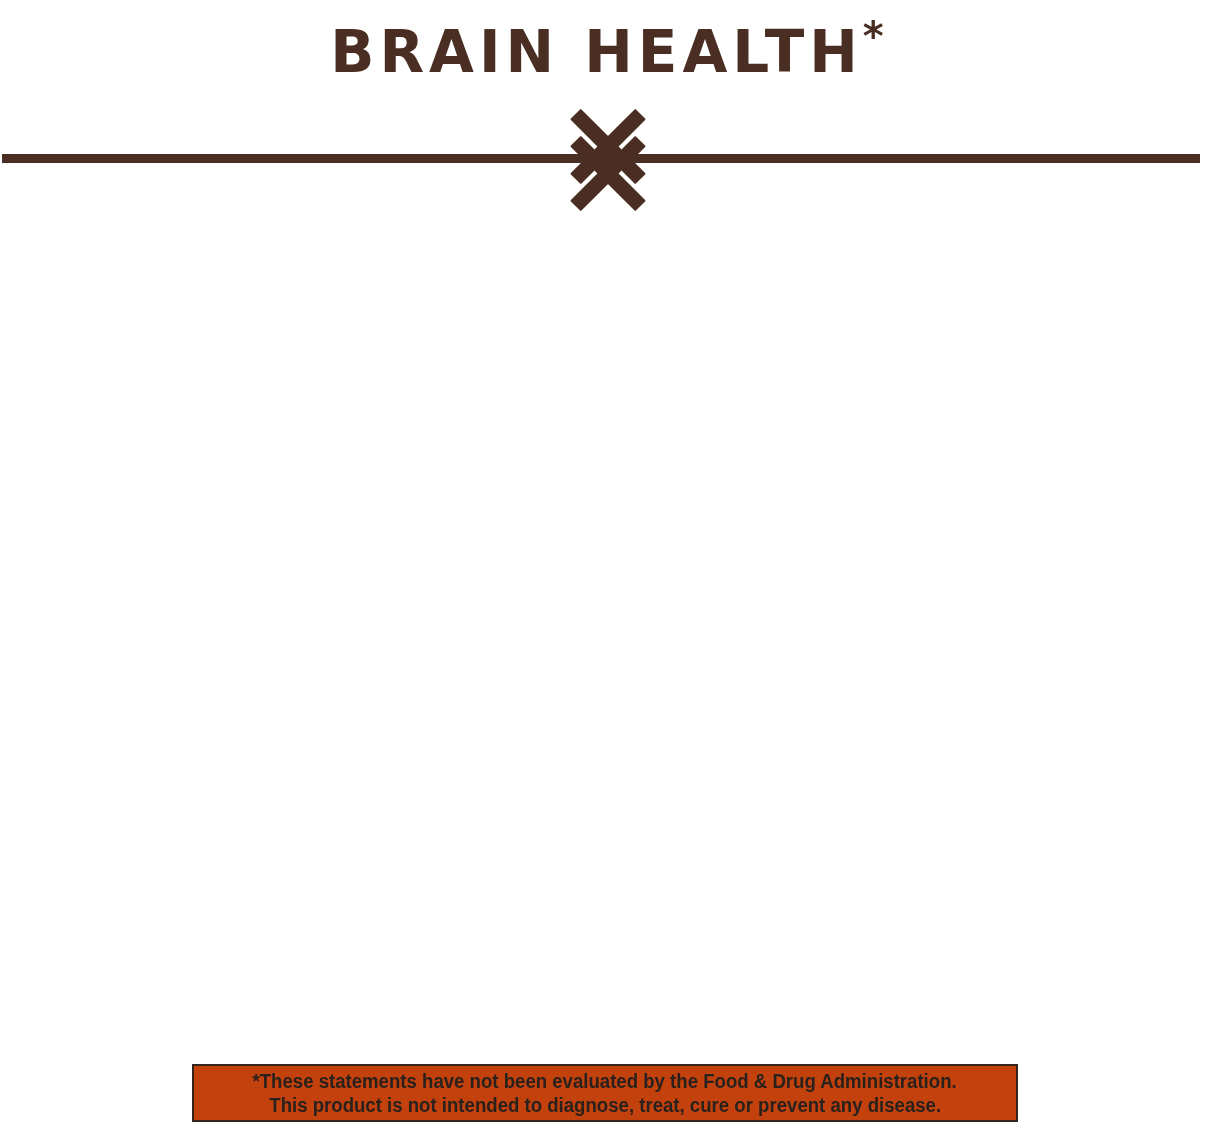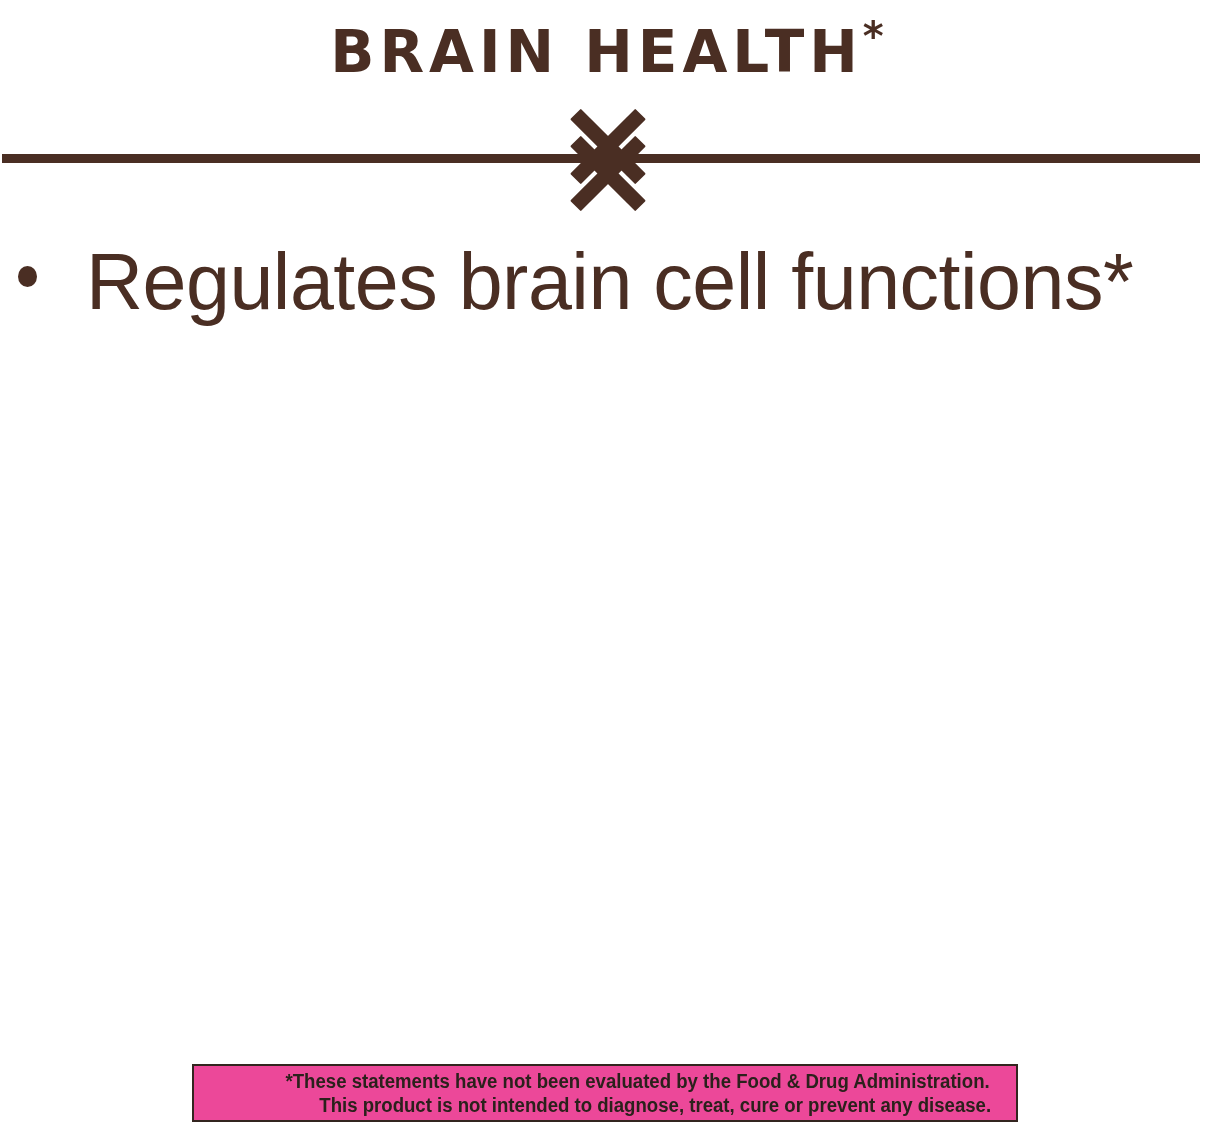--- a/index.html
+++ b/index.html
@@ -114,24 +114,24 @@
 
   
   .disclaimer-box {
     position: absolute;
     left: 192px;
     top: 1064px;
     width: 826px;
     height: 58px;
     box-sizing: border-box;
     border: 2px solid #33251f;
-    background: #ec4899;
+    background: #c2410c;
     display: flex;
     flex-direction: column;
-    align-items: flex-end;
+    align-items: center;
     justify-content: center;
   }
   .disclaimer-line {
     font-family: "Liberation Sans", sans-serif;
     font-weight: 700;
     font-size: 20px;
     line-height: 1.22;
     color: #2b211c;
     white-space: nowrap;
     transform: scaleX(0.93);
@@ -152,24 +152,20 @@
   <div class="ornament">
     <span class="bar b1"></span>
     <span class="bar b2"></span>
     <span class="bar b3"></span>
     <span class="bar b4"></span>
   </div>
 </div>
 
 <div class="bullets">
 
-  <div class="bullet-item">
-    <span class="bullet-dot"></span>
-    <div class="bullet-text">Regulates brain cell functions*</div>
-  </div>
 
 
 </div>
 
 <div class="disclaimer-box">
   <div class="disclaimer-line">*These statements have not been evaluated by the Food &amp; Drug Administration.</div>
   <div class="disclaimer-line">This product is not intended to diagnose, treat, cure or prevent any disease.</div>
 </div>
 
 </body></html>

